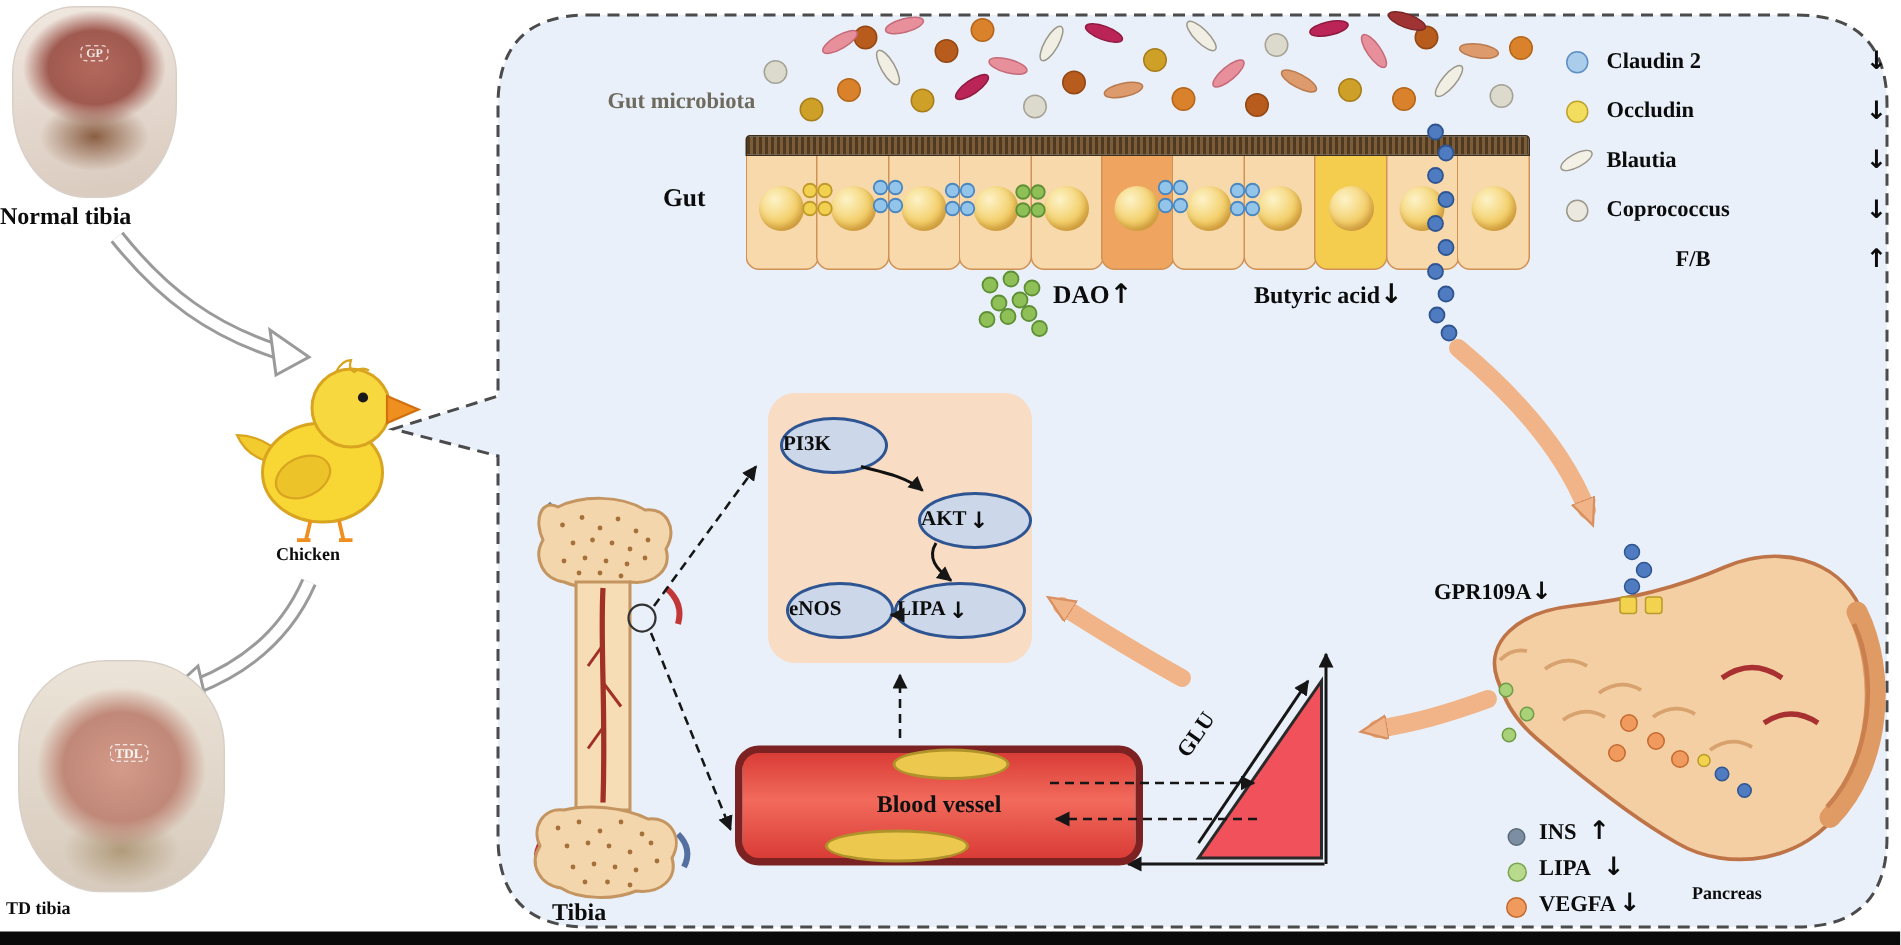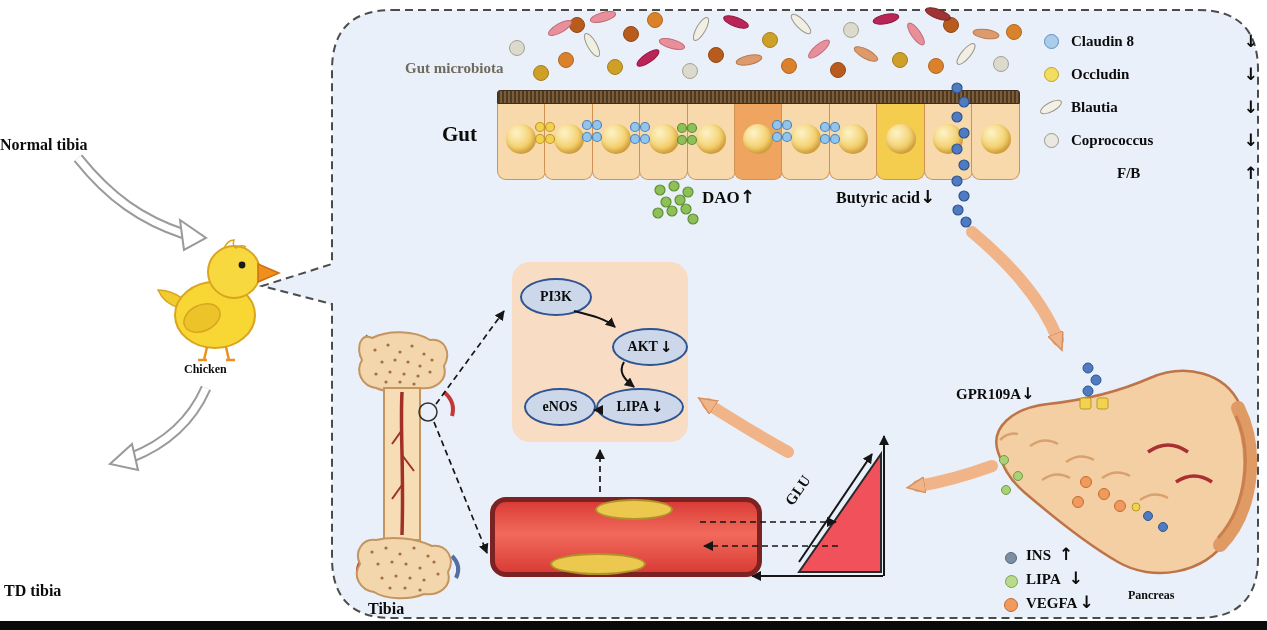--- a/index.html
+++ b/index.html
@@ -64,21 +64,21 @@
   .lb-row{display:flex;align-items:flex-end;height:24px}
   .lb-ic{width:18px;display:flex;justify-content:center;margin-right:6px;flex:0 0 18px}
   .ic-ins{width:10px;height:10px;background:#7c8fa2;border:1.5px solid #5a6a78}
   .ic-lipa{width:11px;height:11px;background:#b7da8c;border:1.5px solid #7aa44e}
   .ic-amyl{width:12px;height:12px;background:#f09a5e;border:1.5px solid #c46a30}
   .lb-label{font-weight:bold;font-size:15px}
   .lb-arrow{margin-left:8px;font-weight:bold;font-size:17px;font-family:"DejaVu Sans",sans-serif}
 
   
   .pathbox{left:512px;top:262px;width:176px;height:180px;background:#f8dcc3;border-radius:18px}
-  .ell{position:absolute;display:flex;align-items:center;justify-content:center;
+  .ell{position:absolute;display:flex;align-items:center;
     border:2px solid #2e5491;border-radius:50%;background:#ccd8ea;font-weight:bold;font-size:14px}
   .ell .ar{font-family:"DejaVu Sans",sans-serif;margin-left:2px;font-size:15px}
 
   
   .vessel{left:490px;top:497px;width:272px;height:80px;border:5px solid #7c2222;border-radius:16px;
     background:linear-gradient(#d93c36,#f26a5c 45%,#d93c36);box-sizing:border-box}
   .plq{position:absolute;background:#ecc84e;border:2px solid #b0922a;border-radius:50%}
   .plq1{left:100px;top:-3px;width:74px;height:17px}
   .plq2{left:55px;bottom:-3px;width:92px;height:18px}
   .vessel-label{position:absolute;left:0;top:0;width:100%;height:100%;
@@ -266,28 +266,34 @@
       <path d="M799,562 L872,454" stroke="#161616" stroke-width="2" marker-end="url(#ah)"></path>
     </g>
 
     <g stroke="#161616" stroke-width="1.7" stroke-dasharray="6 4" fill="none">
       <path d="M436,404 L504,311" marker-end="url(#ah)"></path>
       <path d="M434,422 L487,553" marker-end="url(#ah)"></path>
       <path d="M600,492 L600,450" marker-end="url(#ah)"></path>
     </g>
   </svg>
 
+  <div class="abs photo1">
+    <span class="gp-tag">GP</span>
+  </div>
   <div class="lbl center" style="left:0px;top:136px;width:126px;font-size:16px">Normal tibia</div>
 
   <div class="lbl center" style="left:184px;top:362px;width:100px;font-size:12px">Chicken</div>
 
-  <div class="lbl center" style="left:4px;top:582px;width:150px;font-size:16px">TD tibia</div>
+  <div class="abs photo2">
+    <span class="tdl-tag">TDL</span>
+  </div>
+  <div class="lbl center" style="left:4px;top:598px;width:150px;font-size:12px">TD tibia</div>
 
   <div class="lbl" style="left:405px;top:60px;font-size:15px;color:#6e6a5e">Gut microbiota</div>
-  <div class="lbl" style="left:442px;top:122px;font-size:21px">Gut</div>
+  <div class="lbl" style="left:442px;top:122px;font-size:17px">Gut</div>
 
   <div class="brush"></div>
   <div class="cellrow">
     <div class="cell">
         <i class="nuc"></i>
       </div>
     <div class="cell">
         <i class="nuc"></i>
       </div>
     <div class="cell">
@@ -324,21 +330,21 @@
   </div>
   <div class="lbl" style="left:836px;top:186px;font-size:16px">
     <span>Butyric acid</span><span class="arrowglyph" style="font-size:18px">↓</span>
   </div>
 
   <div class="abs legend-top">
     <div class="lt-row">
       <span class="ic">
           <span class="dot ic-claudin"></span>
         </span>
-      <span class="lt-label">Claudin 8</span>
+      <span class="lt-label">Claudin 2</span>
       <span class="lt-arrow">↓</span>
     </div>
     <div class="lt-row">
       <span class="ic">
           <span class="dot ic-occludin"></span>
         </span>
       <span class="lt-label">Occludin</span>
       <span class="lt-arrow">↓</span>
     </div>
     <div class="lt-row">
@@ -374,20 +380,21 @@
       <span>eNOS</span>
     </div>
   <div class="ell" style="left:596px;top:388px;width:84px;height:34px">
     <span>LIPA</span>
       <span class="ar">↓</span>
     </div>
 
   <div class="abs vessel">
     <span class="plq plq1"></span>
     <span class="plq plq2"></span>
+    <span class="vessel-label">Blood vessel</span>
   </div>
 
   <div class="lbl center" style="left:368px;top:600px;width:72px;font-size:16px">Tibia</div>
   <div class="lbl" style="left:782px;top:482px;font-size:15px;transform:rotate(-55deg)">GLU</div>
   <div class="lbl" style="left:956px;top:384px;font-size:15px">
     <span>GPR109A</span><span class="arrowglyph" style="font-size:16px">↓</span>
   </div>
   <div class="lbl center" style="left:1128px;top:588px;width:110px;font-size:12px">Pancreas</div>
 
   <div class="abs legend-bottom">

